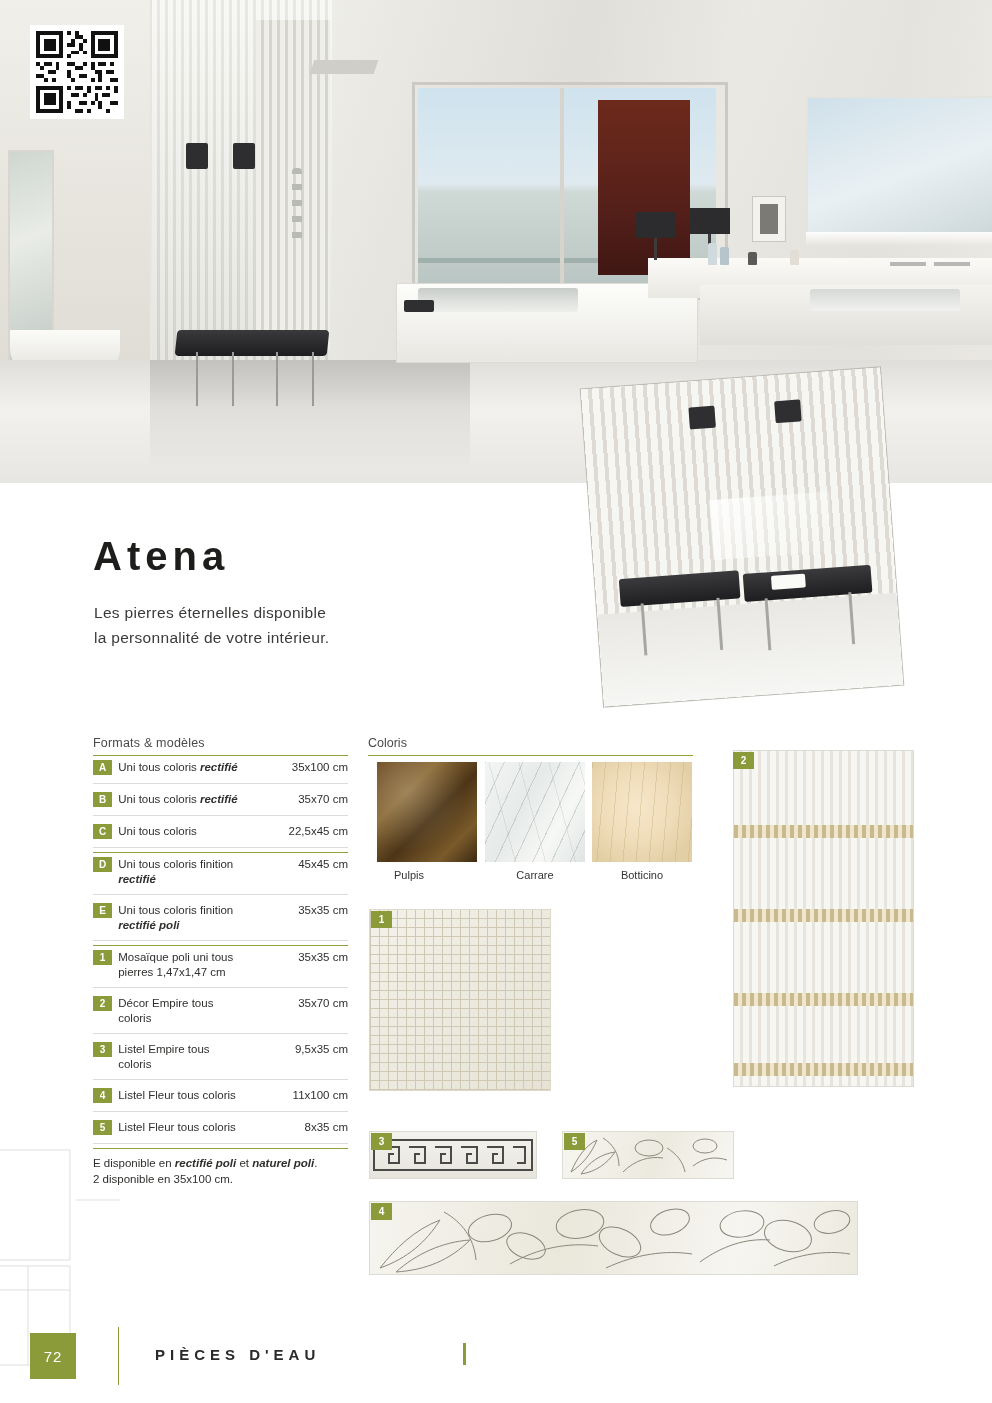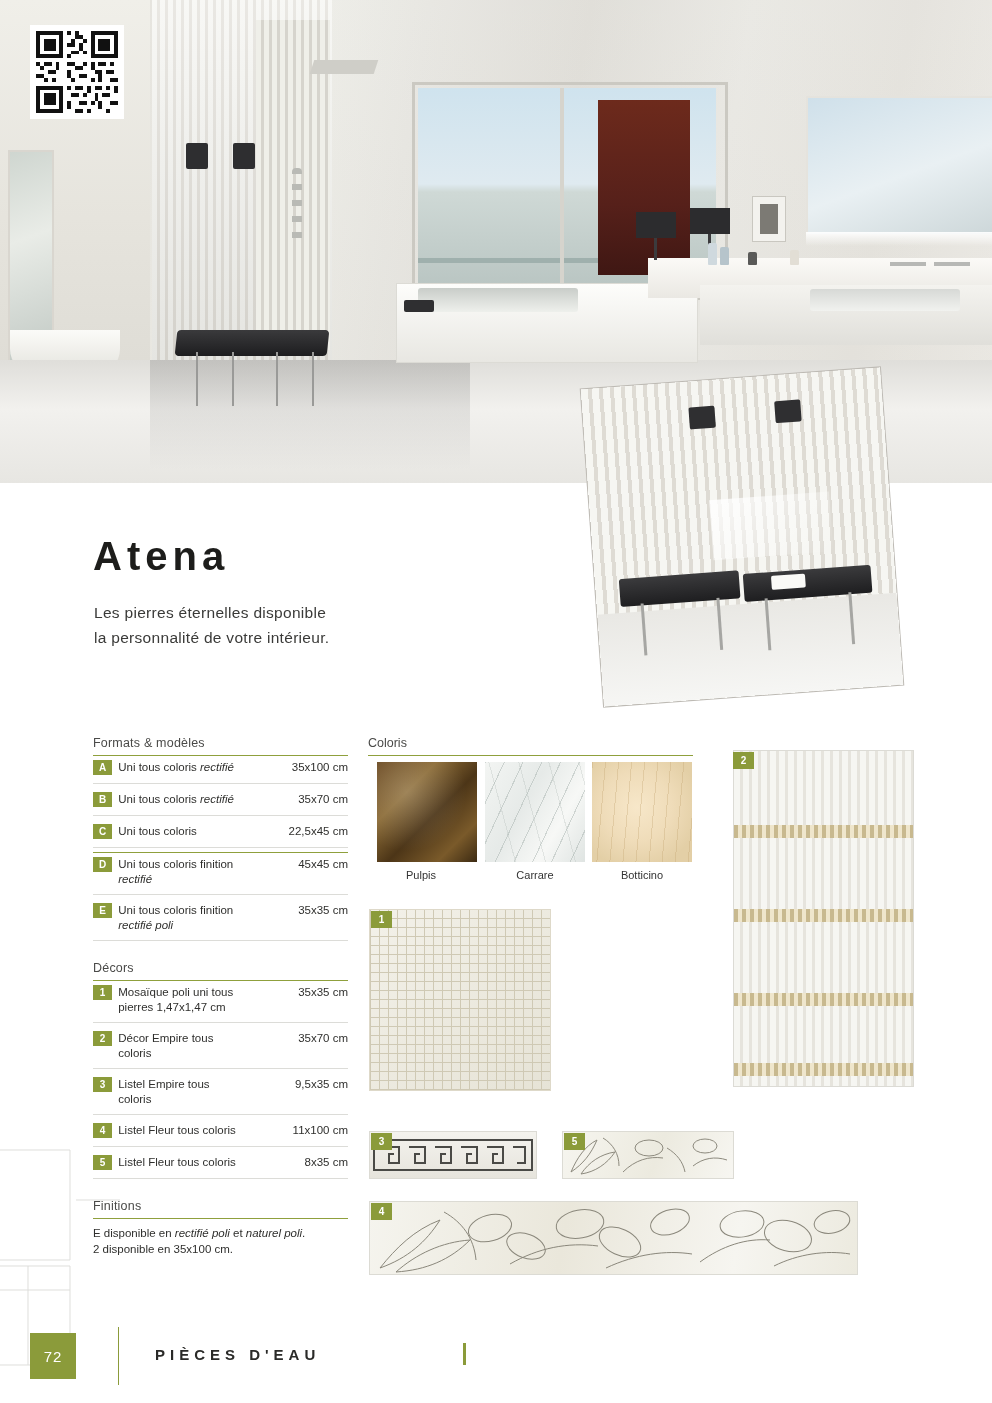--- a/index.html
+++ b/index.html
@@ -105,21 +105,21 @@
   .spec{position:absolute;left:93px;top:736px;width:255px;}
   .sec-head{font-size:12.5px;color:#4a4a48;letter-spacing:.2px;padding-bottom:5px;}
   .rule{height:1px;background:#8fa03c;}
   table.rows{border-collapse:collapse;width:255px;}
   table.rows td{font-size:11.5px;color:#2f2f2d;padding:4px 0 4px 0;vertical-align:top;line-height:14.5px;}
   td.badge-cell{width:25px;}
   .badge{display:inline-block;width:19px;height:15px;background:#8b9b3a;color:#fff;font-size:10px;
     text-align:center;line-height:15px;font-weight:600;}
   td.lbl{padding-left:7px;width:168px;}
   td.sz{text-align:right;width:60px;white-space:nowrap;}
-  .it{font-style:italic;}
+  .it{font-style:italic;font-weight:bold;}
   .rowline{height:1px;background:#dcdcd8;}
   .fin-text{font-size:11.5px;line-height:16px;color:#2f2f2d;padding-top:6px;}
 
   
   .coloris-head{position:absolute;left:368px;top:736px;width:325px;font-size:12.5px;color:#4a4a48;}
   .coloris-rule{position:absolute;left:368px;top:755px;width:325px;height:1px;background:#8fa03c;}
 
   .swatch{position:absolute;width:100px;height:100px;}
   .sw-label{position:absolute;font-size:11px;color:#333;text-align:center;width:100px;}
 
@@ -386,21 +386,20 @@
       <td class="sz">35x35 cm</td>
     </tr>
     <tr>
           <td colspan="3">
             <div class="rowline"></div>
           </td>
         </tr>
   </tbody>
     </table>
 
-  <div class="sec-head" style="padding-top:16px">Décors</div>
   <div class="rule"></div>
   <table class="rows">
     <tbody>
         <tr>
       <td class="badge-cell"><span class="badge">1</span></td>
       <td class="lbl"><span>Mosaïque poli uni tous</span><br><span>pierres 1,47x1,47 cm</span></td>
       <td class="sz">35x35 cm</td>
     </tr>
     <tr>
           <td colspan="3">
@@ -443,33 +442,32 @@
       <td class="sz">8x35 cm</td>
     </tr>
     <tr>
           <td colspan="3">
             <div class="rowline"></div>
           </td>
         </tr>
   </tbody>
     </table>
 
-  <div class="sec-head" style="padding-top:16px">Finitions</div>
   <div class="rule"></div>
   <div class="fin-text">
     <span>E disponible en </span><span class="it">rectifié poli</span><span> et </span><span class="it">naturel poli</span><span>.</span><br>
     <span>2 disponible en 35x100 cm.</span>
   </div>
 </div>
 
 <div class="coloris-head">Coloris</div>
 <div class="coloris-rule"></div>
 
 <div class="swatch sw-pulpis" style="left:377px;top:762px"></div>
-<div class="sw-label" style="left:371px;top:869px">Pulpis</div>
+<div class="sw-label" style="left:359px;top:869px">Pulpis</div>
 
 <div class="swatch sw-carrare" style="left:485px;top:762px"></div>
 <div class="sw-label" style="left:485px;top:869px">Carrare</div>
 
 <div class="swatch sw-botticino" style="left:592px;top:762px"></div>
 <div class="sw-label" style="left:592px;top:869px">Botticino</div>
 
 <div class="panel-2">
   <div class="band" style="top:74px"></div>
   <div class="band" style="top:158px"></div>

